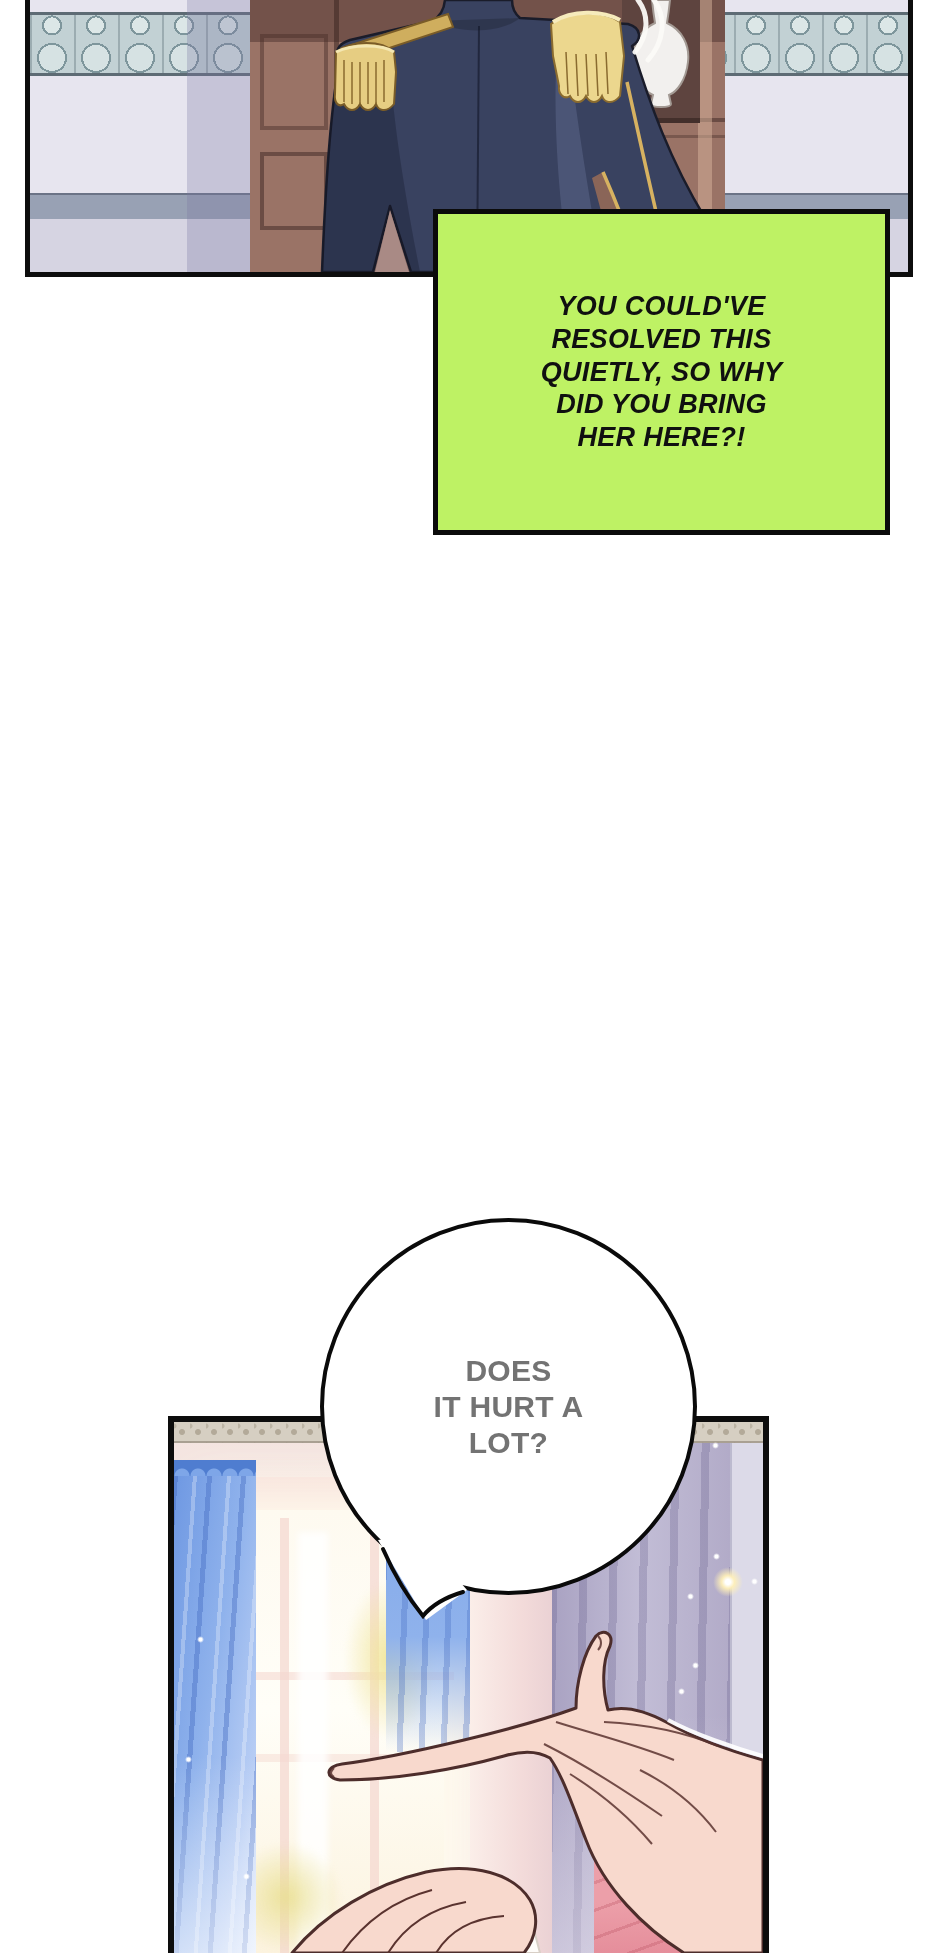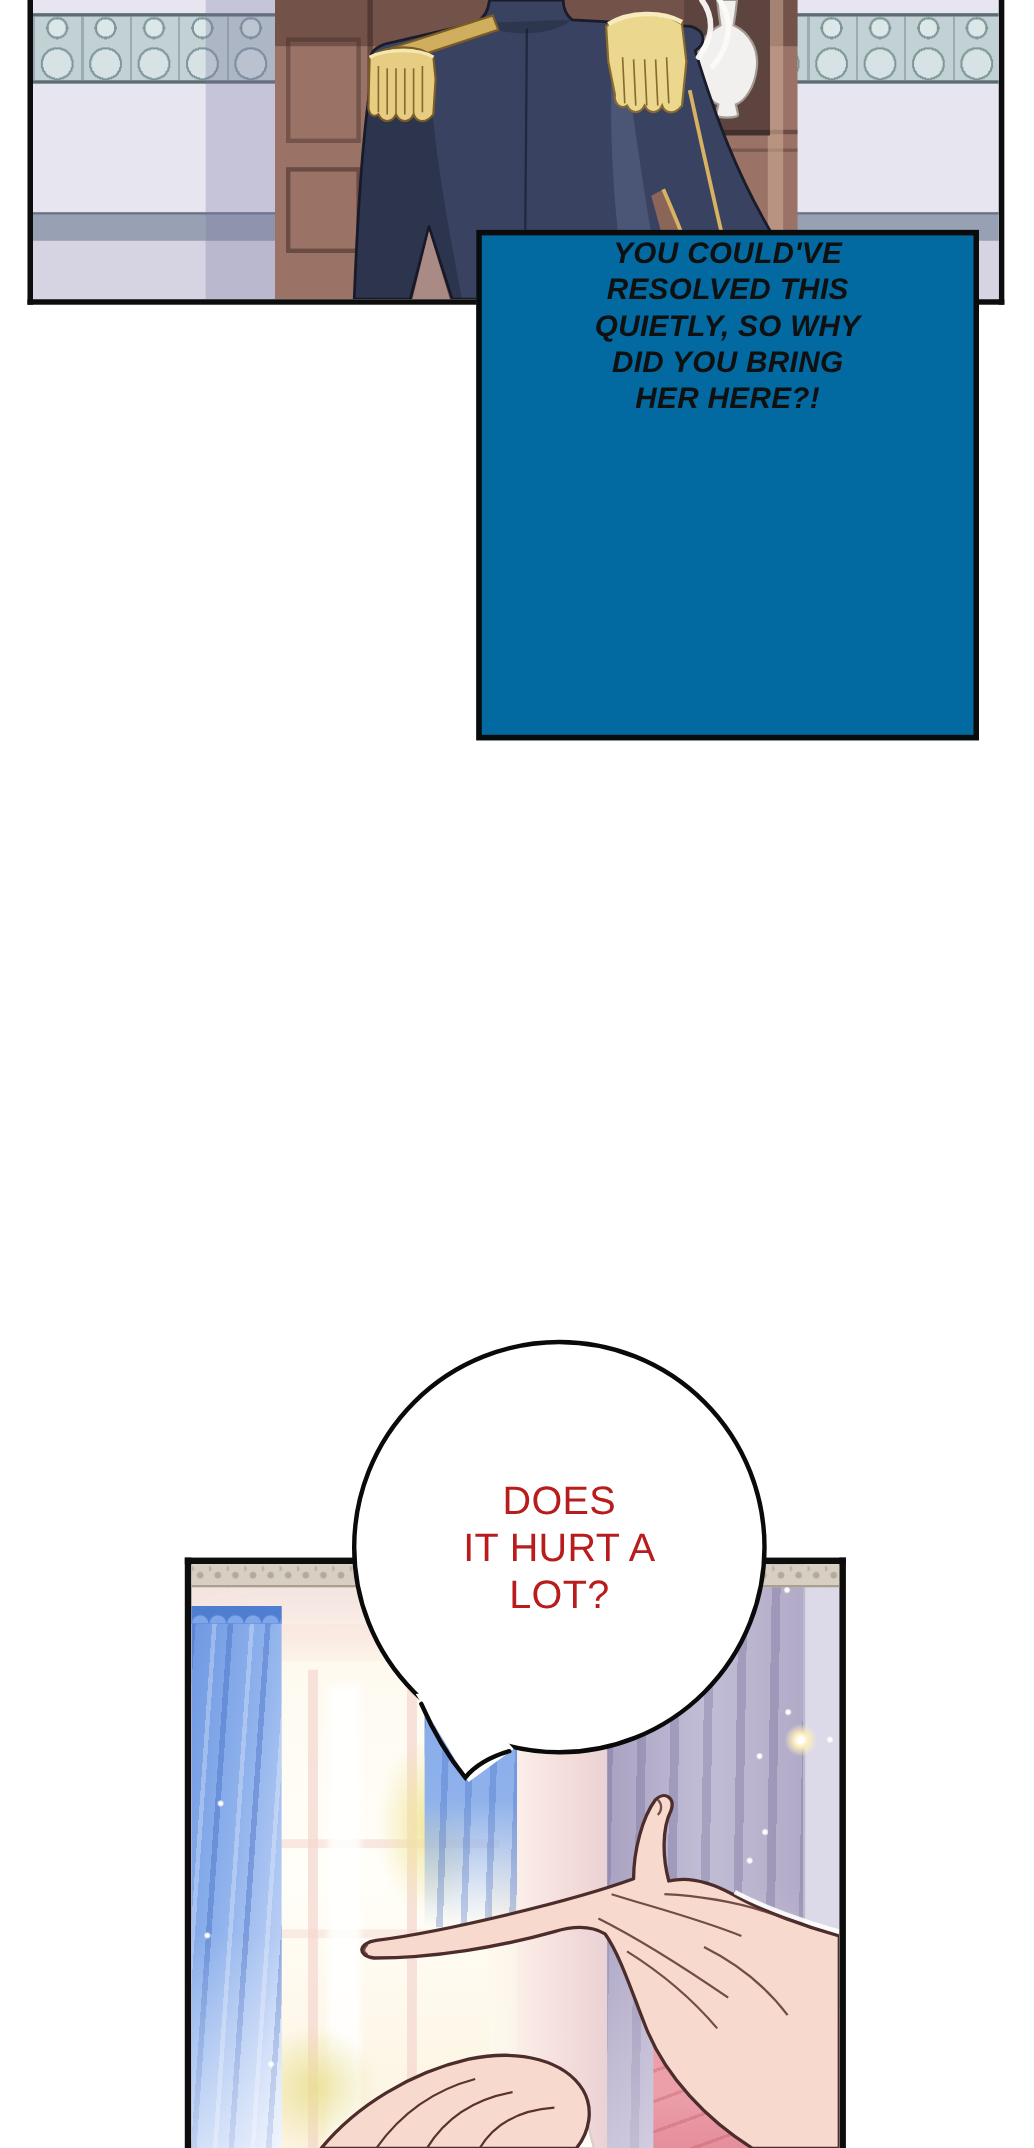--- a/index.html
+++ b/index.html
@@ -25,32 +25,32 @@
   .cab-m1{left:10px;top:34px;width:60px;height:88px;border:4px solid rgba(70,44,40,.45);}
   .cab-m2{left:10px;top:152px;width:60px;height:70px;border:4px solid rgba(70,44,40,.55);}
   .cab-vline{left:84px;top:0;width:5px;bottom:0;background:rgba(60,38,34,.55);}
   .cab-h1{left:340px;top:118px;right:0;height:4px;background:rgba(60,38,34,.5);}
   .cab-h2{left:340px;top:135px;right:0;height:3px;background:rgba(60,38,34,.35);}
   .cab-pillar{left:448px;top:0;width:14px;bottom:0;background:rgba(215,180,155,.5);}
   .alcove{left:592px;top:0;width:78px;height:118px;background:#5e443f;border-bottom:5px solid #432f2b;}
   .figure-svg{left:0;top:0;width:878px;height:272px;}
 
   
-  .bubble-shout{left:433px;top:209px;width:457px;height:464px;box-sizing:border-box;
-    background:#0369a1;border:5px solid #0b0b0b;display:flex;justify-content:center;
+  .bubble-shout{left:433px;top:209px;width:457px;height:326px;box-sizing:border-box;
+    background:#bef264;border:5px solid #0b0b0b;display:flex;align-items:center;justify-content:center;
     z-index:5;}
   .bubble-shout .txt{white-space:pre-line;text-align:center;color:#101010;
     font-style:italic;font-weight:700;font-size:27px;line-height:1.22;letter-spacing:.3px;}
 
   
   .bubble-ask{left:320px;top:1218px;width:377px;height:377px;box-sizing:border-box;border-radius:50%;
     background:#ffffff;border:4px solid #0a0a0a;display:flex;align-items:center;justify-content:center;
     z-index:6;}
-  .bubble-ask .txt{white-space:pre-line;text-align:center;color:#b91c1c;
-    font-weight:400;font-size:36px;line-height:1.2;letter-spacing:.3px;}
+  .bubble-ask .txt{white-space:pre-line;text-align:center;color:#737373;
+    font-weight:700;font-size:30px;line-height:1.2;letter-spacing:.3px;}
   .ask-tail{left:370px;top:1530px;width:110px;height:95px;z-index:7;}
 
   
   .panel-bottom{left:168px;top:1416px;width:601px;height:537px;border:6px solid #0d0d0d;border-bottom:none;
     box-sizing:border-box;background:#f6ebe7;overflow:hidden;}
   .bp-wall{left:0;right:0;top:0;bottom:0;background:linear-gradient(180deg,#f4e4e0,#f9efe9 60%,#f7ece6);}
   .bp-frieze{left:0;right:0;top:0;height:19px;background-color:#d6cfc2;
     background-image:radial-gradient(circle at 8px 10px, rgba(150,140,120,.55) 0 2.5px, rgba(0,0,0,0) 3.5px),
                      radial-gradient(circle at 0 4px, rgba(150,140,120,.4) 0 2px, rgba(0,0,0,0) 3px);
     background-size:16px 19px;border-bottom:2px solid rgba(150,140,125,.7);z-index:3;}

